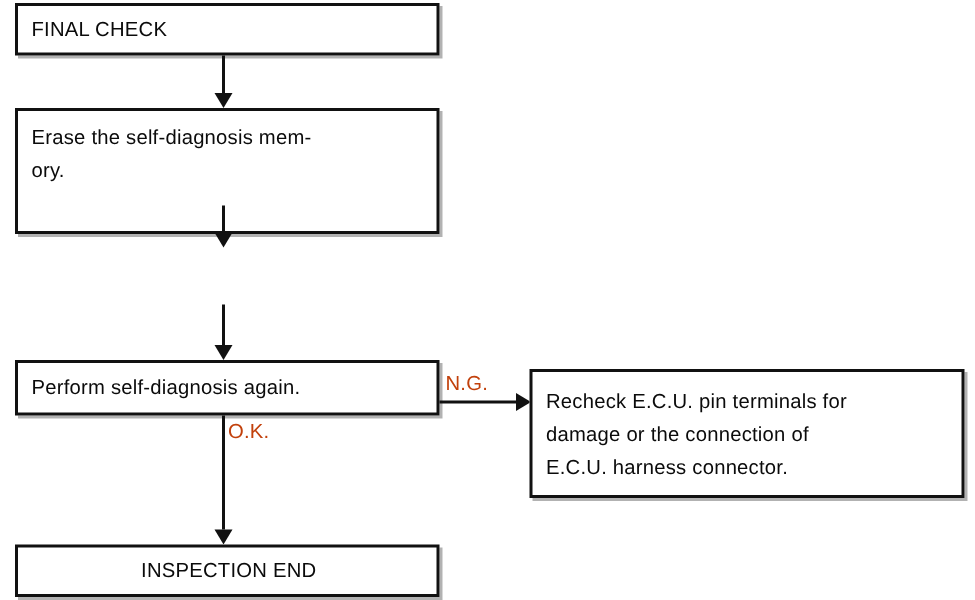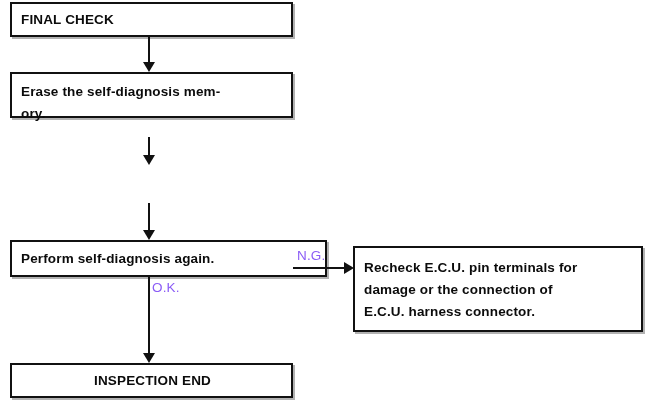--- a/index.html
+++ b/index.html
@@ -17,21 +17,20 @@
     -webkit-font-smoothing: none;
   }
 
   
   .box {
     position: absolute;
     box-sizing: border-box;
     background: #ffffff;
     border: 2px solid #111111;
     box-shadow: 2px 2px 0 0 rgba(0,0,0,0.30);
-    font-weight: bold;
   }
   .box .box-text {
     position: absolute;
     left: 9px;
     right: 7px;
     color: #0b0b0b;
     font-size: 13.5px;
     line-height: 22px;
     letter-spacing: 0.15px;
     white-space: pre-line;
@@ -70,52 +69,52 @@
     width: 0;
     height: 0;
     border-top: 6px solid transparent;
     border-bottom: 6px solid transparent;
     border-left: 10px solid #111111;
   }
 
   
   .edge-label {
     position: absolute;
-    color: #8b5cf6;
+    color: #c2410c;
     font-size: 13.5px;
     line-height: 15px;
     letter-spacing: 0.15px;
     white-space: nowrap;
   }
 </style>
 </head>
 <body>
 
 <div id="canvas">
 
   <div class="box single" style="left:10px; top:2px; width:283px; height:35px;">
     <div class="box-text">FINAL CHECK</div>
   </div>
 
   <div class="vline" style="left:148px; top:37px; height:25px;"></div>
   <div class="arrow-down" style="left:143px; top:62px;"></div>
 
-  <div class="box multi" style="left:10px; top:72px; width:283px; height:46px;padding-left:48px;">
+  <div class="box multi" style="left:10px; top:72px; width:283px; height:84px;padding-left:48px;">
     <div class="box-text">Erase the self-diagnosis mem-
 ory.</div>
   </div>
 
   <div class="vline" style="left:148px; top:137px; height:18px;"></div>
   <div class="arrow-down" style="left:143px; top:155px;"></div>
 
 
   <div class="vline" style="left:148px; top:203px; height:27px;"></div>
   <div class="arrow-down" style="left:143px; top:230px;"></div>
 
-  <div class="box single" style="left:10px; top:240px; width:317px; height:37px;">
+  <div class="box single" style="left:10px; top:240px; width:283px; height:37px;">
     <div class="box-text">Perform self-diagnosis again.</div>
   </div>
 
   <div class="hline" style="left:293px; top:267px; width:52px;"></div>
   <div class="arrow-right" style="left:344px; top:262px;"></div>
   <div class="edge-label" style="left:297px; top:248px;">N.G.</div>
 
   <div class="box multi" style="left:353px; top:246px; width:290px; height:86px;">
     <div class="box-text" style="top:9px;">Recheck E.C.U. pin terminals for
 damage or the connection of

